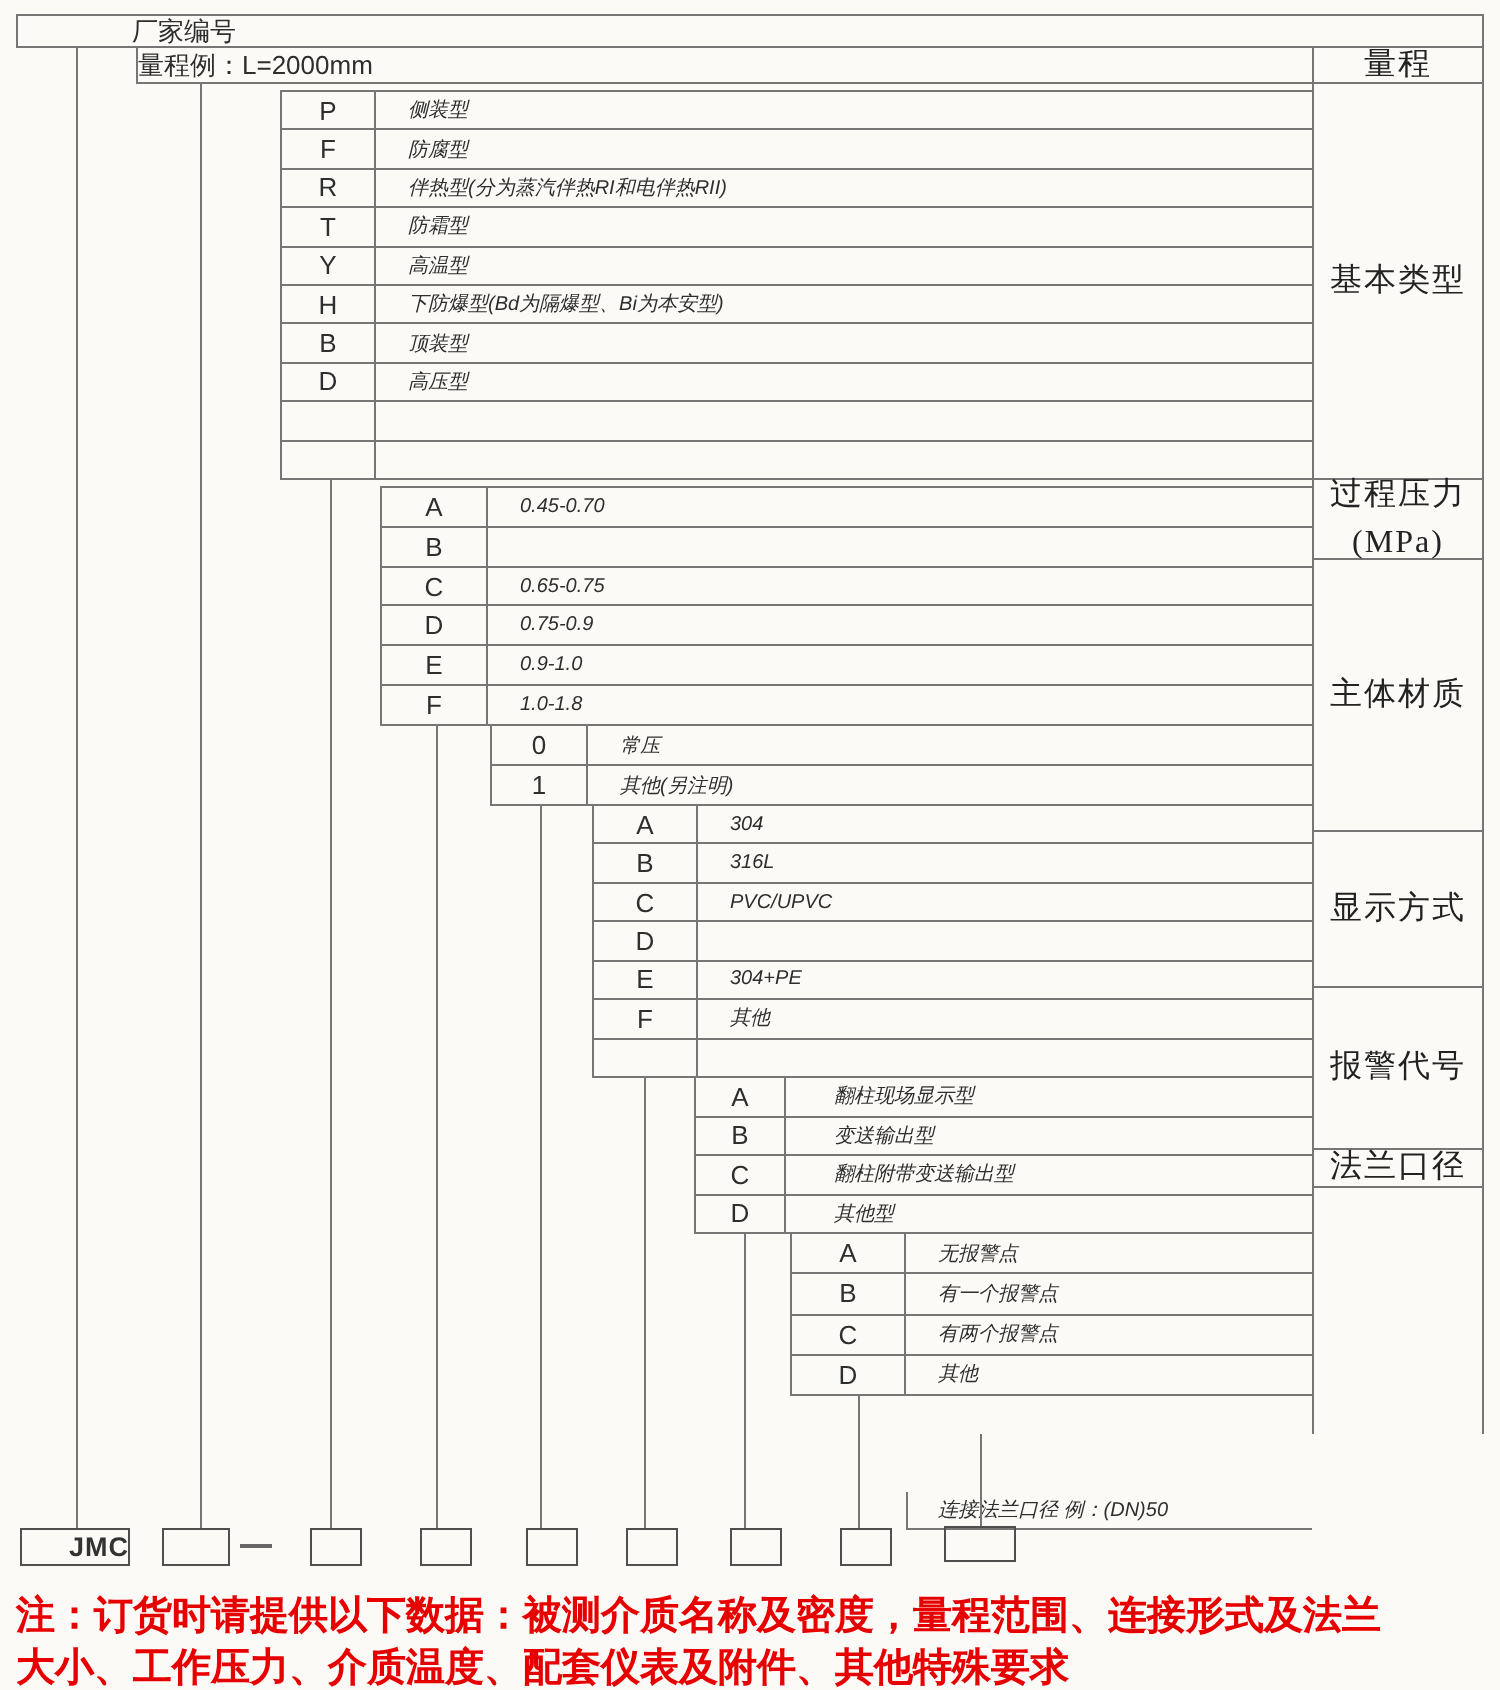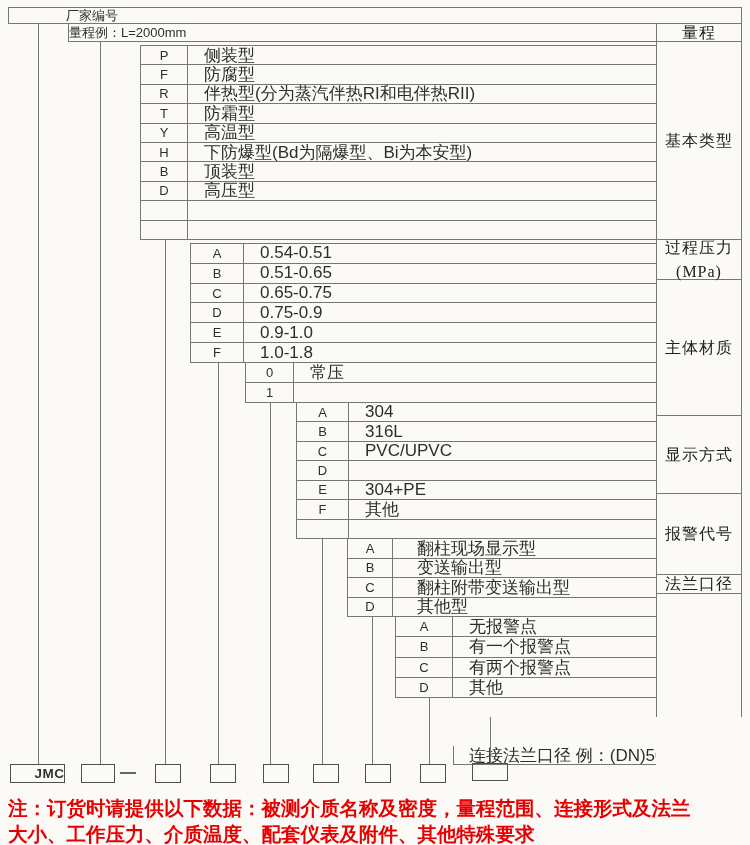--- a/index.html
+++ b/index.html
@@ -11,21 +11,21 @@
   
   .vline{position:absolute;width:1px;background:#767676;}
   
   .tbox{position:absolute;box-sizing:border-box;border:1px solid #767676;display:flex;align-items:center;font-size:13px;white-space:nowrap;}
   .rangebox{position:absolute;box-sizing:border-box;border-left:1px solid #767676;border-bottom:1px solid #767676;display:flex;align-items:center;font-size:13px;white-space:nowrap;}
   
   .tbl{position:absolute;box-sizing:border-box;border-left:1px solid #767676;}
   .tbl.topline{border-top:1px solid #767676;}
   .row{display:flex;box-sizing:border-box;border-bottom:1px solid #767676;}
   .code{box-sizing:border-box;border-right:1px solid #767676;display:flex;align-items:center;justify-content:center;font-size:13px;}
-  .desc{flex:1;display:flex;align-items:center;padding-left:16px;font-size:17px;white-space:nowrap;overflow:hidden;}
+  .desc{flex:1;display:flex;align-items:center;padding-left:16px;font-size:10px;white-space:nowrap;overflow:hidden;font-style:italic;}
   .t1 .row{height:19.4px}.t1 .code{width:47px}
   .t2 .row{height:19.83px}.t2 .code{width:53px}
   .t3 .row{height:20px}.t3 .code{width:48px}
   .t4 .row{height:19.43px}.t4 .code{width:52px}
   .t5 .row{height:19.5px}.t5 .code{width:45px}.t5 .desc{padding-left:24px}
   .t6 .row{height:20.25px}.t6 .code{width:57px}
   .t7 .row{height:19px}.t7 .desc{padding-left:15px}
   
   .labelcol{
     position:absolute;left:656px;top:24px;width:86px;height:693px;box-sizing:border-box;
@@ -99,25 +99,24 @@
       </div>
     <div class="row">
         <div class="code"></div>
         <div class="desc"></div>
       </div>
   </div>
 
   <div class="tbl t2 topline" style="left:190px;top:243px;width:466px;height:120px;">
     <div class="row">
         <div class="code">A</div>
-        <div class="desc">0.54-0.51</div>
-      </div>
-    <div class="row">
-        <div class="code">B</div>
-        <div class="desc">0.51-0.65</div>
+        <div class="desc">0.45-0.70</div>
+      </div>
+    <div class="row">
+        <div class="code">B</div>
       </div>
     <div class="row">
         <div class="code">C</div>
         <div class="desc">0.65-0.75</div>
       </div>
     <div class="row">
         <div class="code">D</div>
         <div class="desc">0.75-0.9</div>
       </div>
     <div class="row">
@@ -130,20 +129,21 @@
       </div>
   </div>
 
   <div class="tbl t3" style="left:245px;top:363px;width:411px;height:40px;">
     <div class="row">
         <div class="code">0</div>
         <div class="desc">常压</div>
       </div>
     <div class="row">
         <div class="code">1</div>
+        <div class="desc">其他(另注明)</div>
       </div>
   </div>
 
   <div class="tbl t4" style="left:296px;top:403px;width:360px;height:136px;">
     <div class="row">
         <div class="code">A</div>
         <div class="desc">304</div>
       </div>
     <div class="row">
         <div class="code">B</div>

